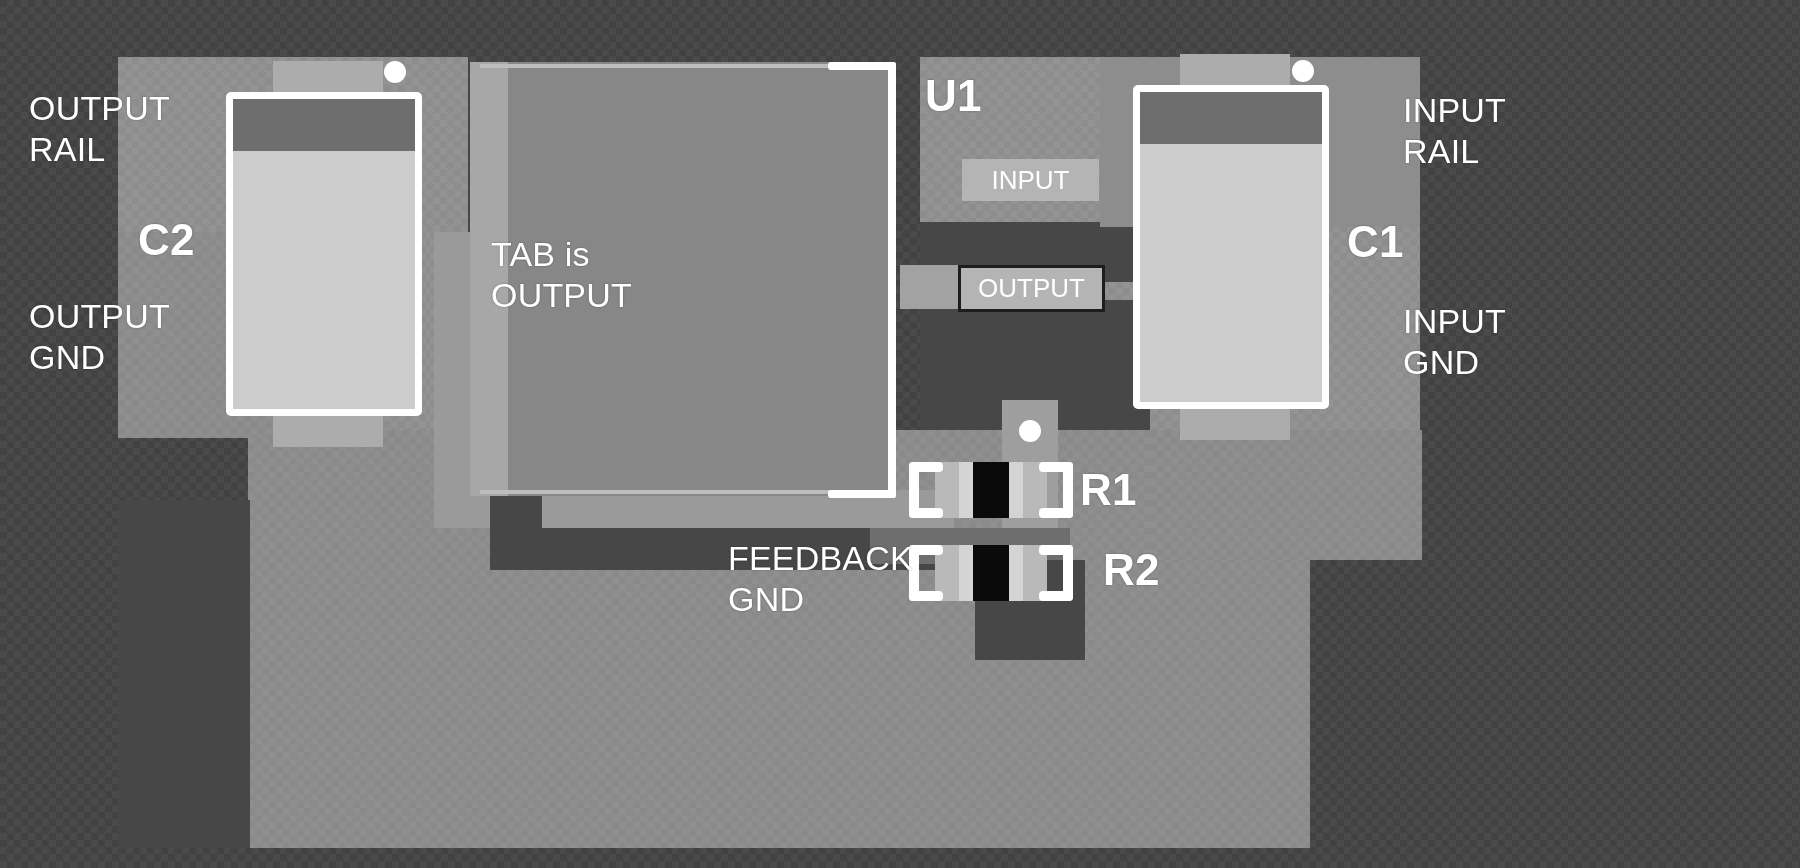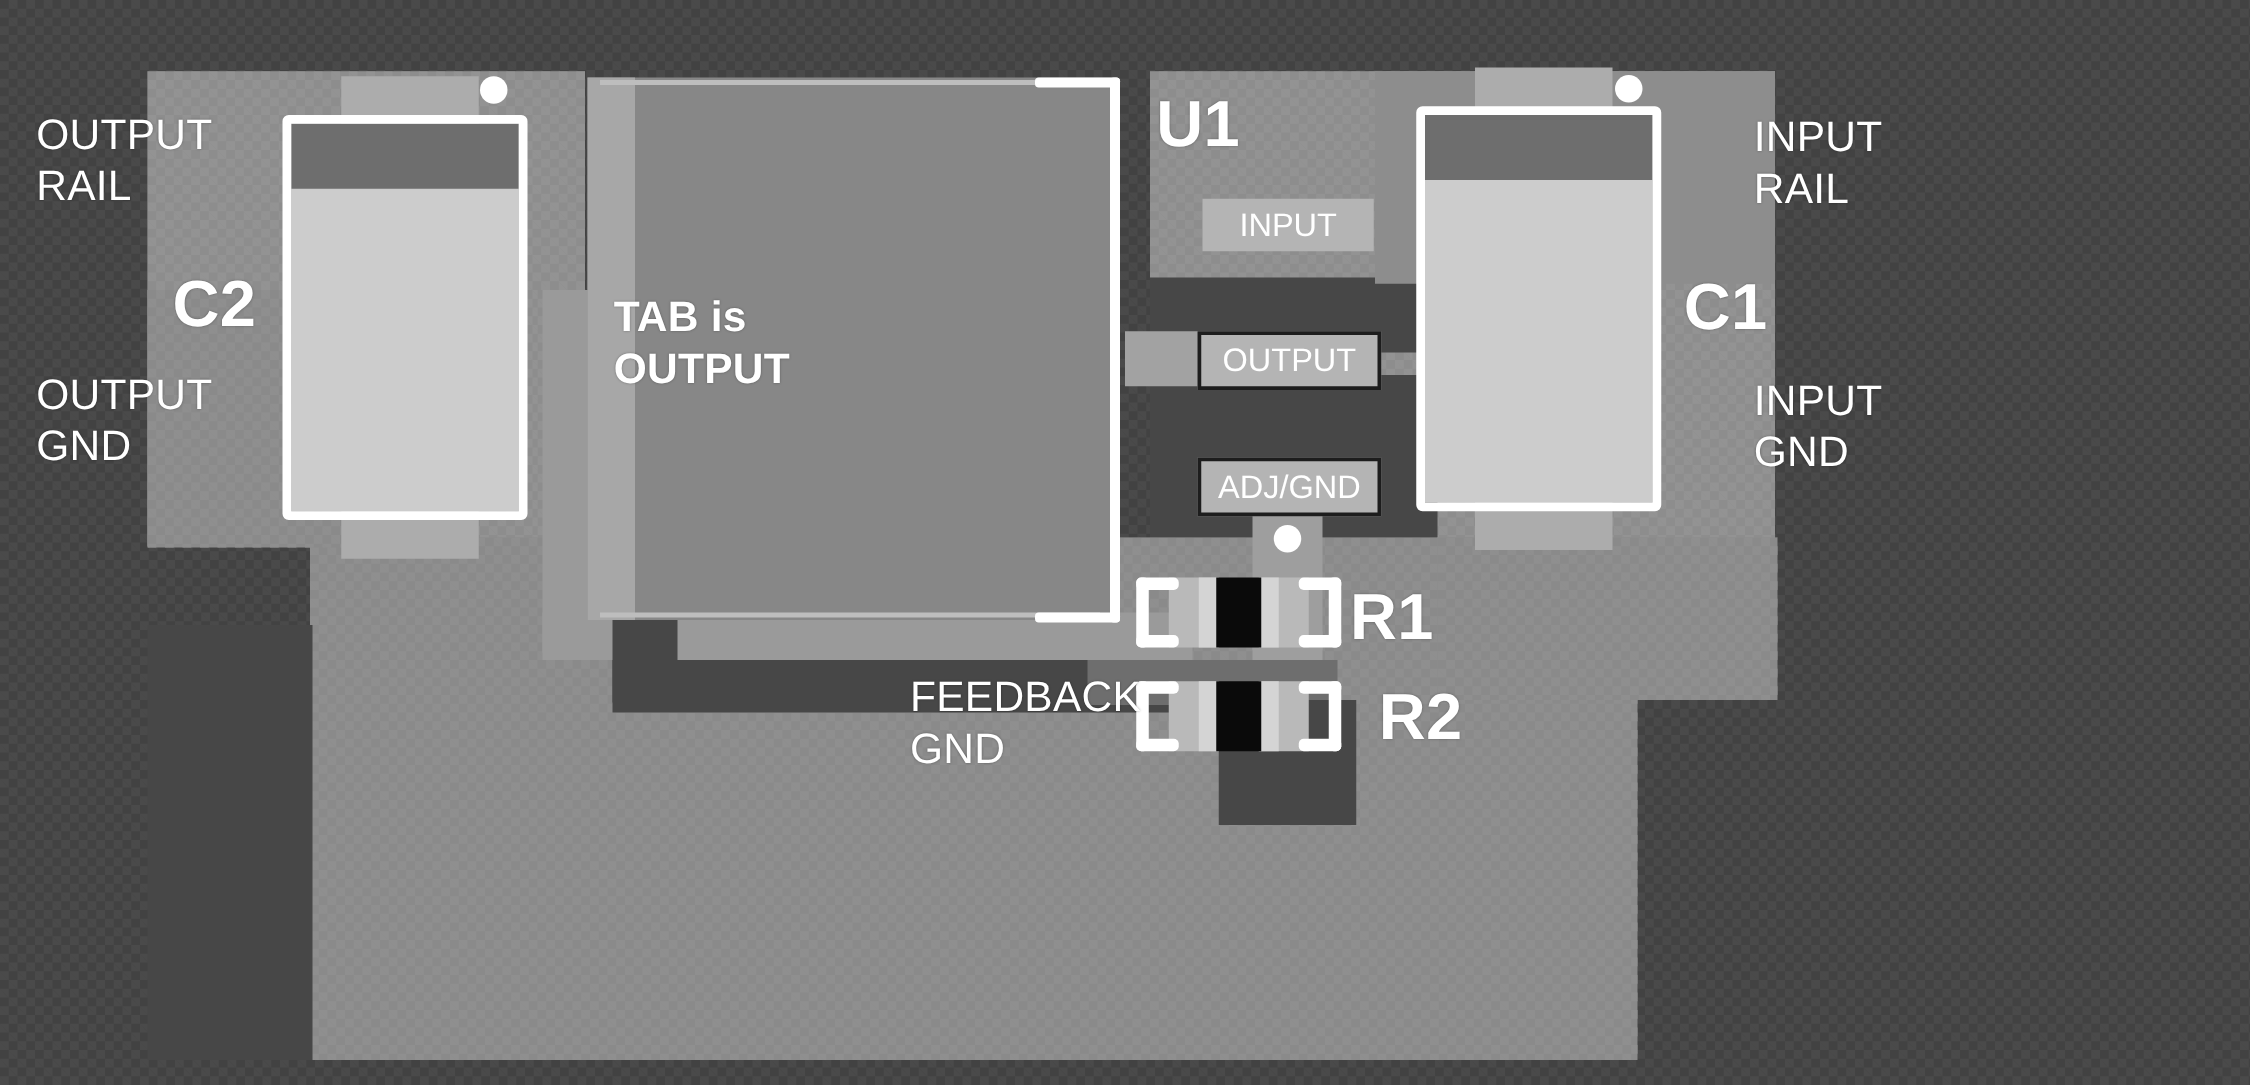--- a/index.html
+++ b/index.html
@@ -37,22 +37,22 @@
   .cu-trace{background-color:#9a9a9a;position:absolute;}
   .sub{background-color:#474747;position:absolute;}  
 
   
   .silk{
     position:absolute;color:#ffffff;line-height:1.22;
     white-space:pre-line;letter-spacing:.2px;
     text-shadow:0 0 2px rgba(0,0,0,.35);
   }
   .silk-net{font-size:34px;font-weight:400;}
-  .silk-ref{font-size:52px;font-weight:700;}
-  .silk-note{font-size:34px;font-weight:700;}
+  .silk-ref{font-size:44px;font-weight:700;}
+  .silk-note{font-size:34px;font-weight:400;}
 
   
   .pin{
     position:absolute;display:flex;align-items:center;justify-content:center;
     background:#b4b4b4;color:#ffffff;font-size:26px;
   }
   .pin.outlined{border:3px solid #1d1d1d;}
 
   
   .cap{position:absolute;}
@@ -131,23 +131,20 @@
   <div style="position:absolute;left:828px;top:62px;width:68px;height:8px;background:#fff;border-radius:3px;"></div>
   <div style="position:absolute;left:888px;top:62px;width:8px;height:436px;background:#fff;border-radius:3px;"></div>
   <div style="position:absolute;left:828px;top:490px;width:68px;height:8px;background:#fff;border-radius:3px;"></div>
 
   <div class="pin" style="left:962px;top:159px;width:137px;height:42px;">
     <span>INPUT</span>
   </div>
   <div class="pin outlined" style="left:958px;top:265px;width:141px;height:41px;">
     <span>OUTPUT</span>
   </div>
-  <div class="pin outlined" style="left:958px;top:366px;width:141px;height:41px;">
-    <span>ADJ/GND</span>
-  </div>
 
   <div class="via" style="left:1019px;top:420px;"></div>
 
   <div class="cap" style="left:233px;top:99px;width:182px;height:310px;">
     <div class="padtop" style="left:40px;top:-38px;width:110px;height:40px;"></div>
     <div class="padbot" style="left:40px;bottom:-38px;width:110px;height:40px;"></div>
     <div class="body"></div>
     <div class="topband"></div>
     <div class="outline"></div>
   </div>

